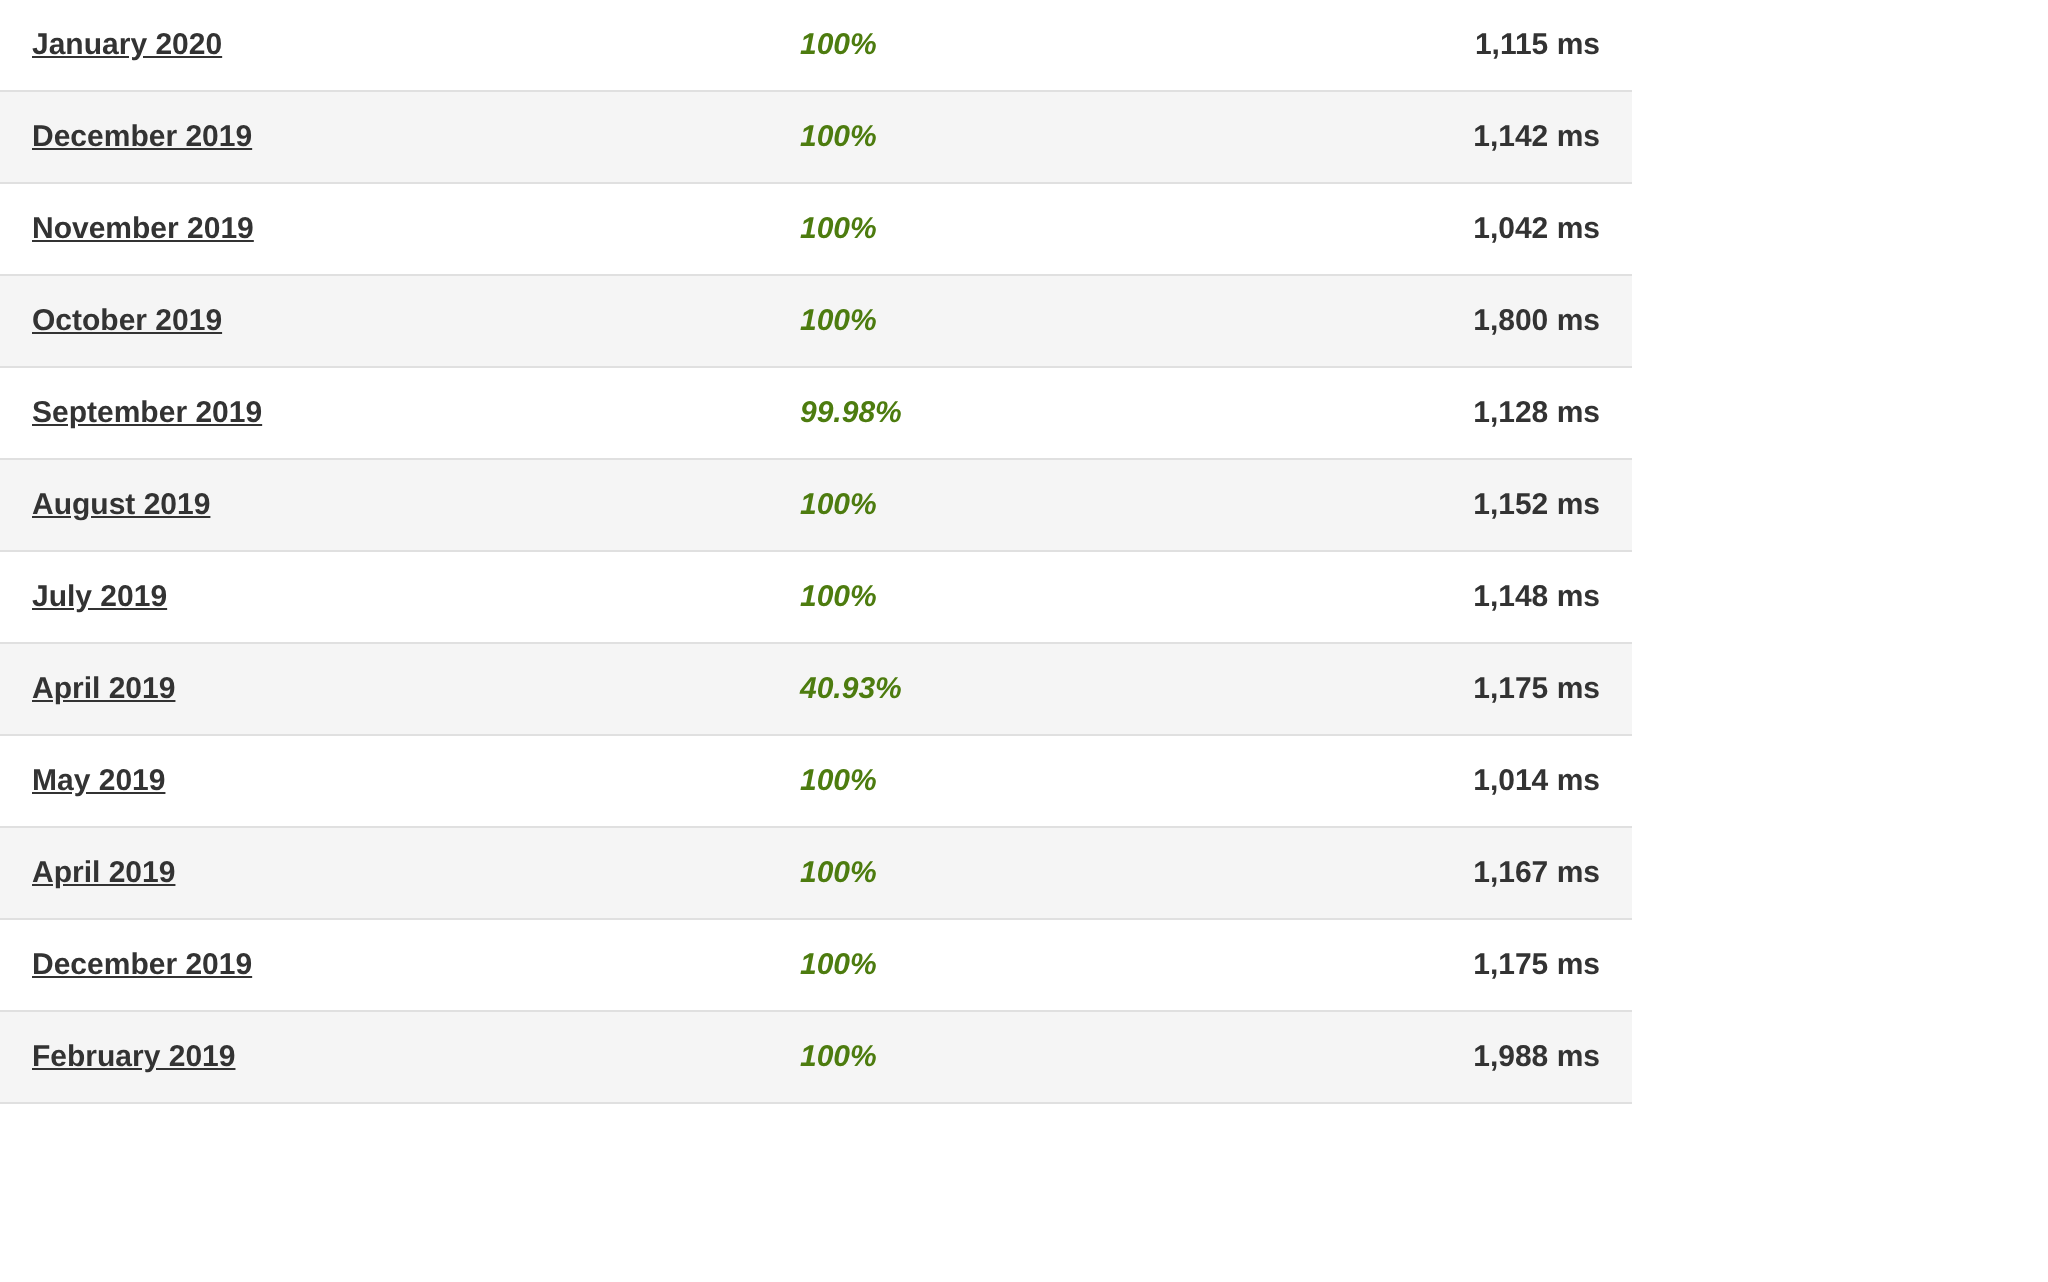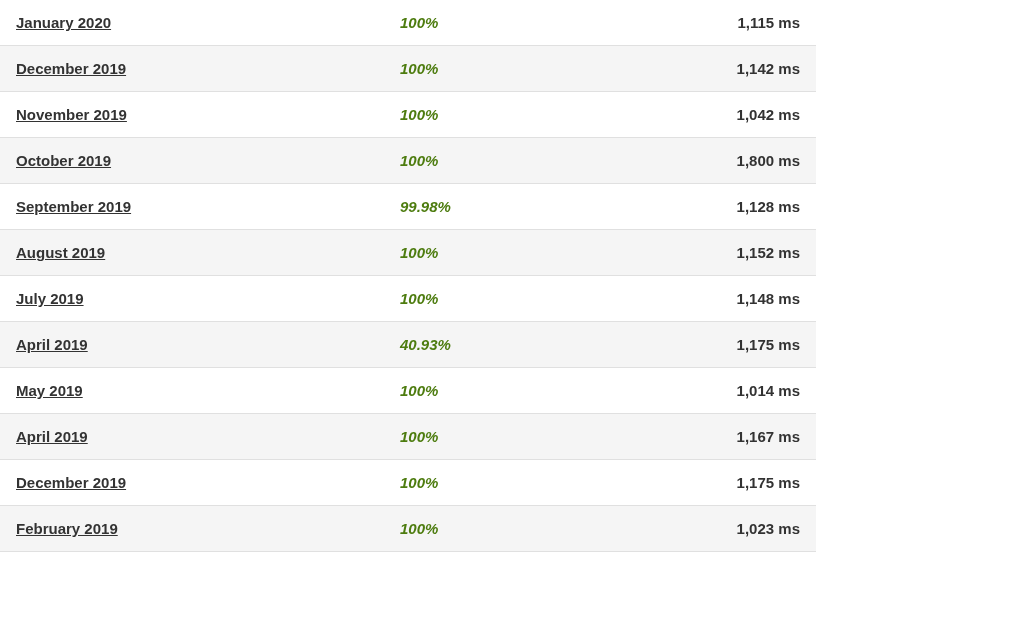--- a/index.html
+++ b/index.html
@@ -115,15 +115,15 @@
       <div class="col-response">1,167 ms</div>
     </div>
     <div class="table-row">
       <div class="col-month"><a class="month-link" href="#">December 2019</a></div>
       <div class="col-uptime">100%</div>
       <div class="col-response">1,175 ms</div>
     </div>
     <div class="table-row">
       <div class="col-month"><a class="month-link" href="#">February 2019</a></div>
       <div class="col-uptime">100%</div>
-      <div class="col-response">1,023 ms</div>
+      <div class="col-response">1,988 ms</div>
     </div>
   </div>
 
 </body></html>

